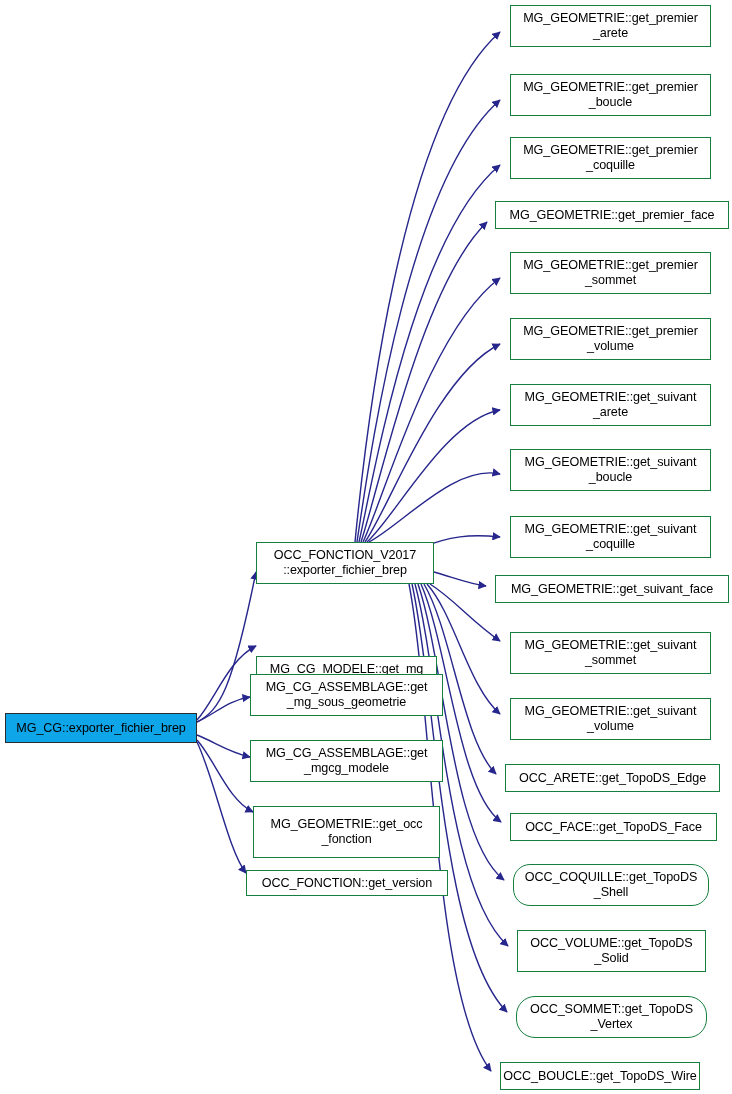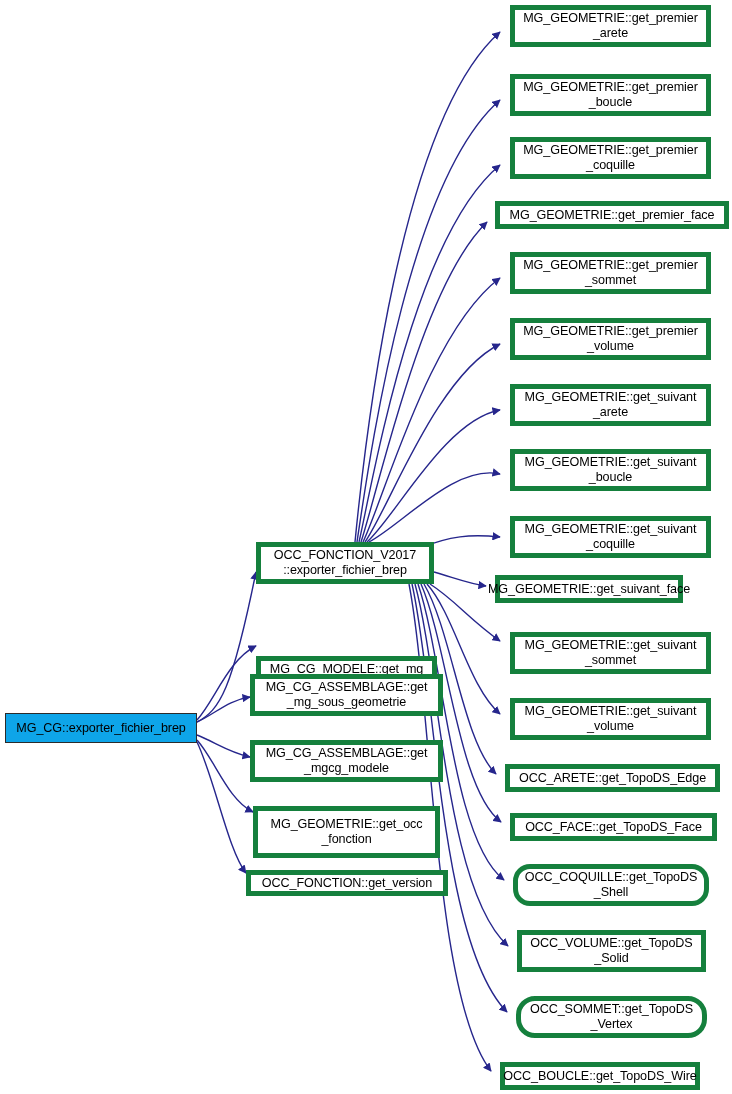--- a/index.html
+++ b/index.html
@@ -20,21 +20,21 @@
     position: absolute;
     left: 0;
     top: 0;
     width: 732px;
     height: 1094px;
     pointer-events: none;
   }
   .node {
     position: absolute;
     box-sizing: border-box;
-    border: 5px solid #15803d;
+    border: 1px solid #15803d;
     background: #ffffff;
     color: #000000;
     font-size: 12.6px;
     line-height: 15px;
     text-align: center;
     display: flex;
     align-items: center;
     justify-content: center;
     padding: 0 3px;
     white-space: pre-line;
@@ -105,21 +105,21 @@
       <div class="node" style="left: 510px; top: 252px; width: 201px; height: 42px;">MG_GEOMETRIE::get_premier
 _sommet</div>
       <div class="node" style="left: 510px; top: 318px; width: 201px; height: 42px;">MG_GEOMETRIE::get_premier
 _volume</div>
       <div class="node" style="left: 510px; top: 384px; width: 201px; height: 42px;">MG_GEOMETRIE::get_suivant
 _arete</div>
       <div class="node" style="left: 510px; top: 449px; width: 201px; height: 42px;">MG_GEOMETRIE::get_suivant
 _boucle</div>
       <div class="node" style="left: 510px; top: 516px; width: 201px; height: 42px;">MG_GEOMETRIE::get_suivant
 _coquille</div>
-      <div class="node" style="left: 495px; top: 575px; width: 188px; height: 28px;">MG_GEOMETRIE::get_suivant_face</div>
+      <div class="node" style="left: 495px; top: 575px; width: 234px; height: 28px;">MG_GEOMETRIE::get_suivant_face</div>
       <div class="node" style="left: 510px; top: 632px; width: 201px; height: 42px;">MG_GEOMETRIE::get_suivant
 _sommet</div>
       <div class="node" style="left: 510px; top: 698px; width: 201px; height: 42px;">MG_GEOMETRIE::get_suivant
 _volume</div>
       <div class="node" style="left: 505px; top: 764px; width: 215px; height: 28px;">OCC_ARETE::get_TopoDS_Edge</div>
       <div class="node" style="left: 510px; top: 813px; width: 207px; height: 28px;">OCC_FACE::get_TopoDS_Face</div>
       <div class="node" style="left: 513px; top: 864px; width: 196px; height: 42px; border-radius: 17px;">OCC_COQUILLE::get_TopoDS
 _Shell</div>
       <div class="node" style="left: 517px; top: 930px; width: 189px; height: 42px;">OCC_VOLUME::get_TopoDS
 _Solid</div>

